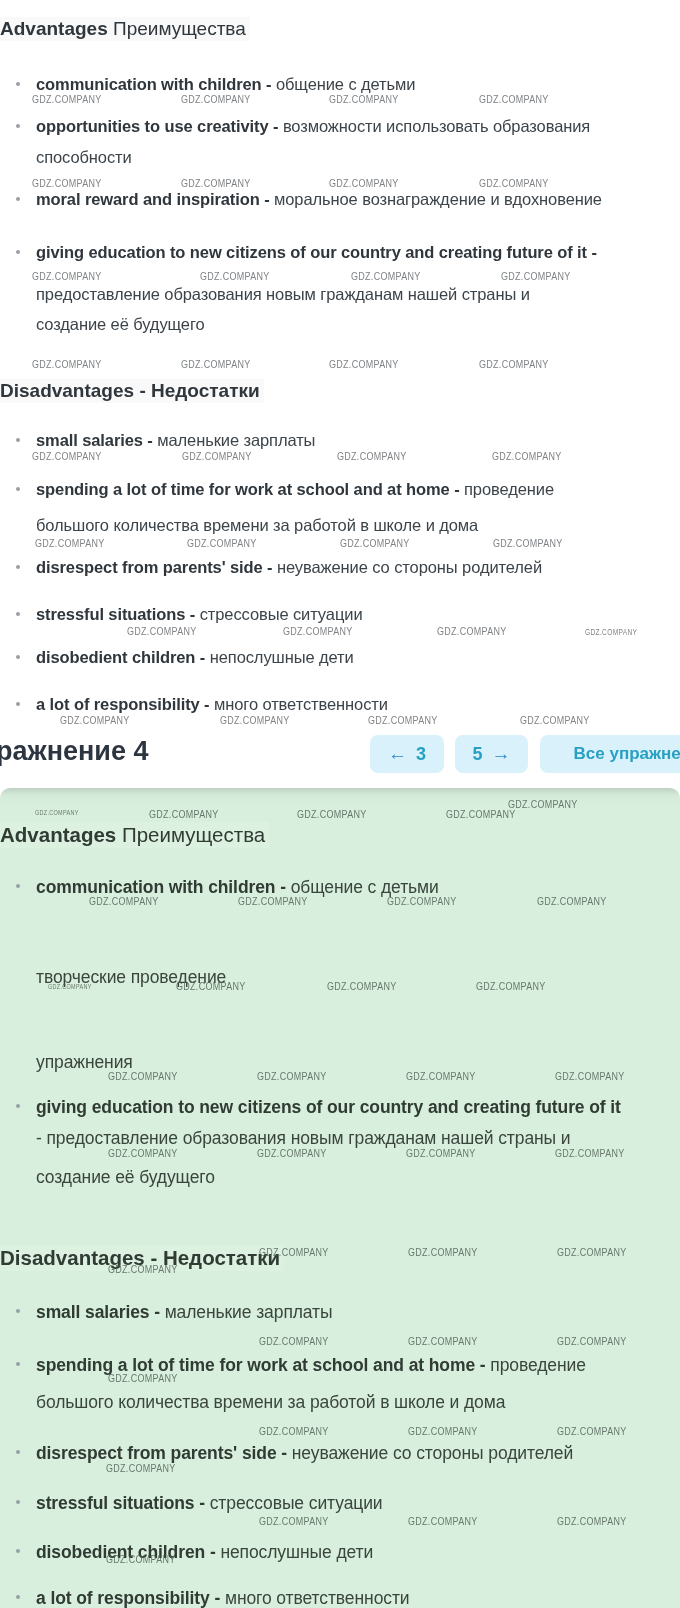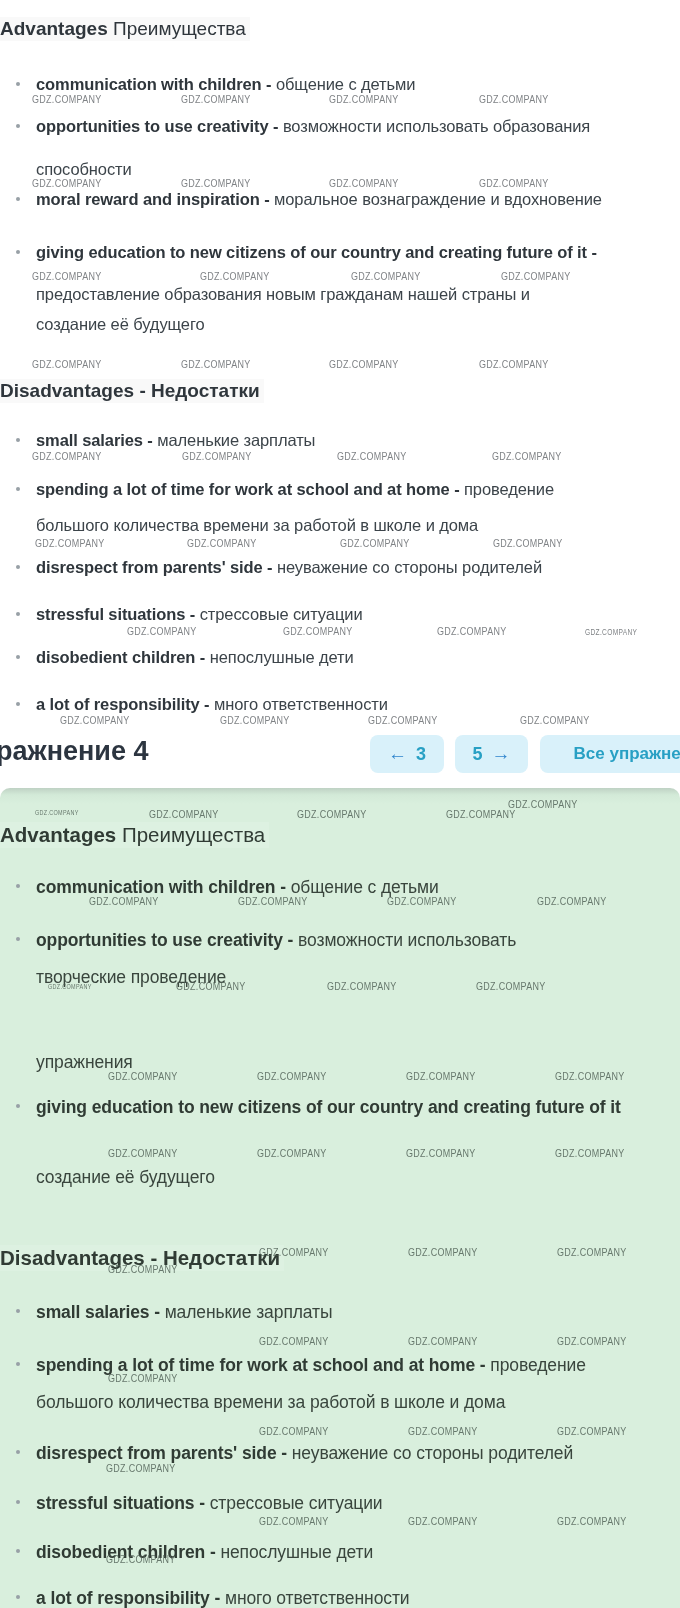--- a/index.html
+++ b/index.html
@@ -66,21 +66,21 @@
     <span class="reg">Преимущества</span>
   </div>
 
   <div class="ln bul" style="top:75px"><b>communication with children -</b> <span>общение с детьми</span></div>
   <span class="wm" style="left:32px;top:93px">GDZ.COMPANY</span>
   <span class="wm" style="left:181px;top:93px">GDZ.COMPANY</span>
   <span class="wm" style="left:329px;top:93px">GDZ.COMPANY</span>
   <span class="wm" style="left:479px;top:93px">GDZ.COMPANY</span>
 
   <div class="ln bul" style="top:117px"><b>opportunities to use creativity -</b> <span>возможности использовать образования</span></div>
-  <div class="ln" style="top:160px"><span>способности</span></div>
+  <div class="ln" style="top:148px"><span>способности</span></div>
   <span class="wm" style="left:32px;top:177px">GDZ.COMPANY</span>
   <span class="wm" style="left:181px;top:177px">GDZ.COMPANY</span>
   <span class="wm" style="left:329px;top:177px">GDZ.COMPANY</span>
   <span class="wm" style="left:479px;top:177px">GDZ.COMPANY</span>
 
   <div class="ln bul" style="top:190px"><b>moral reward and inspiration -</b> <span>моральное вознаграждение и вдохновение</span></div>
 
   <div class="ln bul" style="top:243px"><b>giving education to new citizens of our country and creating future of it -</b></div>
   <span class="wm" style="left:32px;top:270px">GDZ.COMPANY</span>
   <span class="wm" style="left:200px;top:270px">GDZ.COMPANY</span>
@@ -151,34 +151,34 @@
     <b>Advantages</b>
     <span class="reg">Преимущества</span>
   </div>
 
   <div class="ln bul" style="top:89px"><b>communication with children -</b> <span>общение с детьми</span></div>
   <span class="wm" style="left:89px;top:107px">GDZ.COMPANY</span>
   <span class="wm" style="left:238px;top:107px">GDZ.COMPANY</span>
   <span class="wm" style="left:387px;top:107px">GDZ.COMPANY</span>
   <span class="wm" style="left:537px;top:107px">GDZ.COMPANY</span>
 
-  <div class="ln bul" style="top:142px"><b>opportunities to use creativity -</b> <span>возможности использовать</span></div>
   <div class="ln" style="top:179px"><span>творческие проведение</span></div>
   <span class="wm xs" style="left:48px;top:195px">GDZ.COMPANY</span>
   <span class="wm" style="left:176px;top:192px">GDZ.COMPANY</span>
   <span class="wm" style="left:327px;top:192px">GDZ.COMPANY</span>
   <span class="wm" style="left:476px;top:192px">GDZ.COMPANY</span>
 
   <div class="ln" style="top:264px"><span>упражнения</span></div>
   <span class="wm" style="left:108px;top:282px">GDZ.COMPANY</span>
   <span class="wm" style="left:257px;top:282px">GDZ.COMPANY</span>
   <span class="wm" style="left:406px;top:282px">GDZ.COMPANY</span>
   <span class="wm" style="left:555px;top:282px">GDZ.COMPANY</span>
 
   <div class="ln bul" style="top:309px"><b>giving education to new citizens of our country and creating future of it</b></div>
+  <div class="ln" style="top:340px"><span>- предоставление образования новым гражданам нашей страны и</span></div>
   <span class="wm" style="left:108px;top:359px">GDZ.COMPANY</span>
   <span class="wm" style="left:257px;top:359px">GDZ.COMPANY</span>
   <span class="wm" style="left:406px;top:359px">GDZ.COMPANY</span>
   <span class="wm" style="left:555px;top:359px">GDZ.COMPANY</span>
   <div class="ln" style="top:379px"><span>создание её будущего</span></div>
 
   <div class="hd" style="top:457px">Disadvantages - Недостатки</div>
   <span class="wm" style="left:259px;top:458px">GDZ.COMPANY</span>
   <span class="wm" style="left:408px;top:458px">GDZ.COMPANY</span>
   <span class="wm" style="left:557px;top:458px">GDZ.COMPANY</span>

